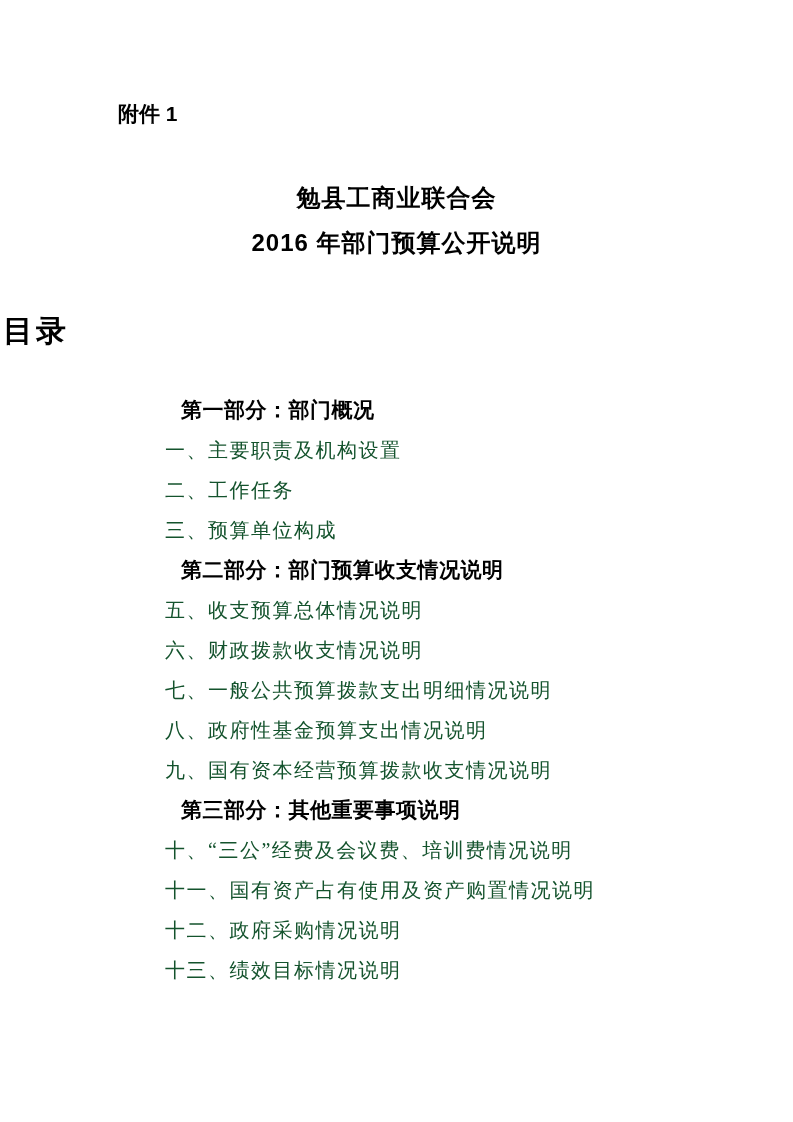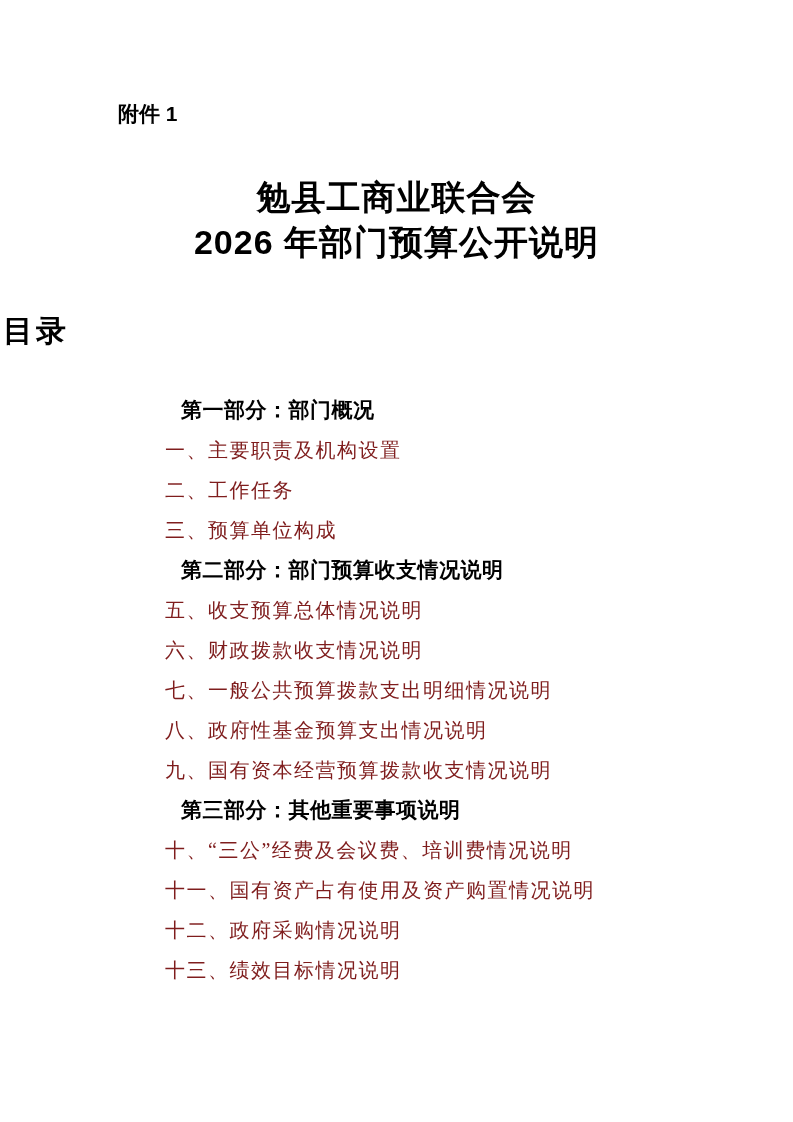--- a/index.html
+++ b/index.html
@@ -24,21 +24,21 @@
     font-weight: bold;
     font-family: "Liberation Sans", sans-serif;
     white-space: nowrap;
   }
   .doc-title {
     position: absolute;
     left: 0;
     top: 175px;
     width: 100%;
     text-align: center;
-    font-size: 34px;
+    font-size: 24px;
     font-weight: bold;
     line-height: 45px;
     font-family: "Liberation Sans", sans-serif;
     letter-spacing: 1px;
   }
   .toc-heading {
     position: absolute;
     left: 0;
     top: 311px;
     width: 100%;
@@ -64,34 +64,34 @@
     font-size: 21px;
     font-weight: bold;
     letter-spacing: 0.5px;
     font-family: "Liberation Sans", sans-serif;
     margin-left: 16px;
   }
   .toc-row.item {
     font-size: 20px;
     letter-spacing: 1.5px;
     font-weight: normal;
-    color: #7f1d1d;
+    color: #14532d;
     font-family: "Liberation Serif", serif;
   }
 </style>
 </head>
 <body>
 
 <div class="page">
 
   <div class="attachment-label">附件 1</div>
 
   <div class="doc-title">
     <div>勉县工商业联合会</div>
-    <div>2026 年部门预算公开说明</div>
+    <div>2016 年部门预算公开说明</div>
   </div>
 
   <div class="toc-heading">目录</div>
 
   <div class="toc-list">
       <div class="toc-row section">第一部分：部门概况</div>
       <div class="toc-row item">一、主要职责及机构设置</div>
       <div class="toc-row item">二、工作任务</div>
       <div class="toc-row item">三、预算单位构成</div>
       <div class="toc-row section">第二部分：部门预算收支情况说明</div>

